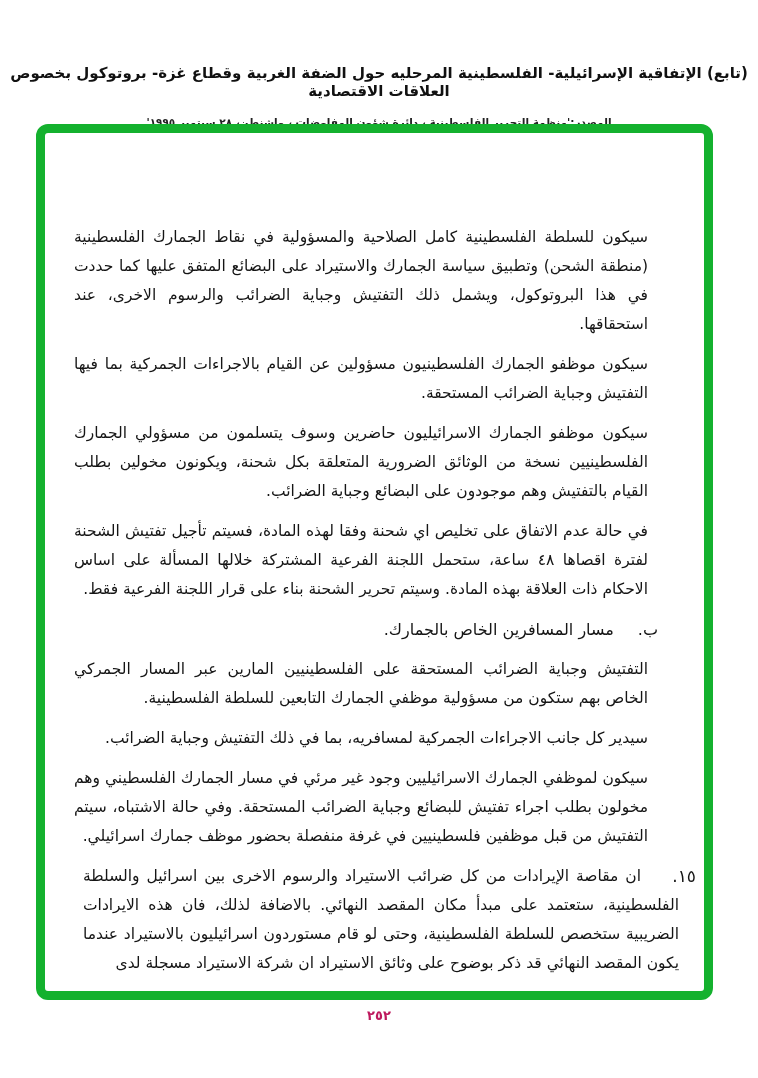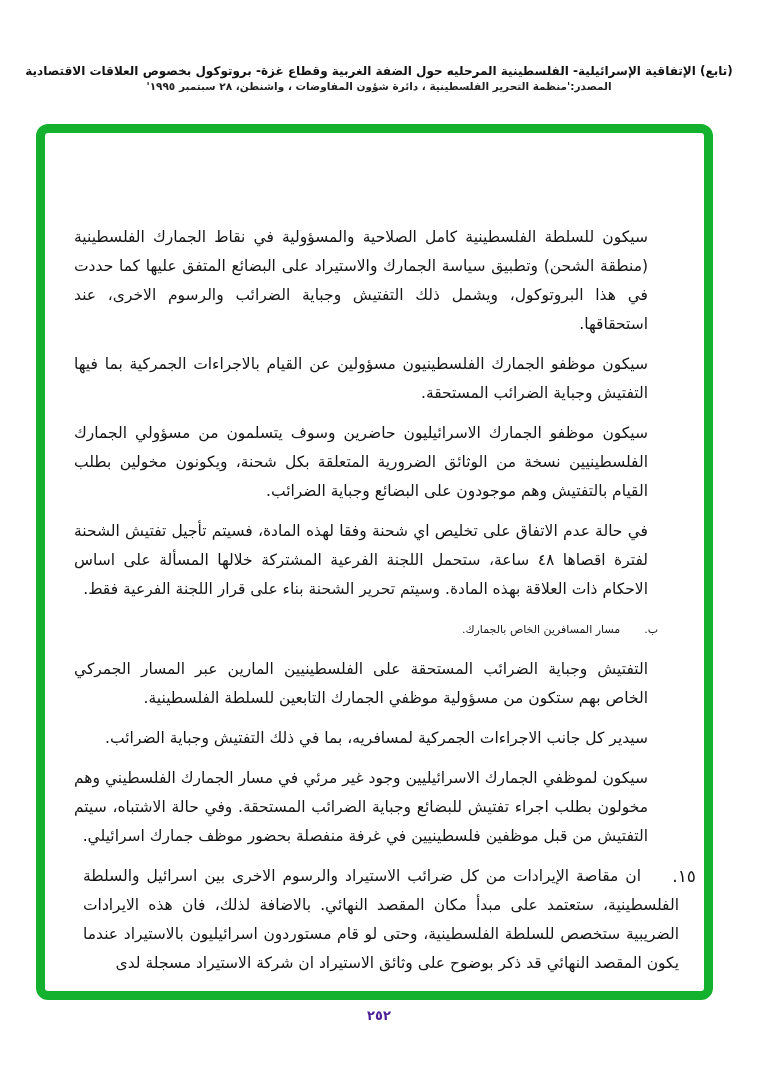--- a/index.html
+++ b/index.html
@@ -16,29 +16,29 @@
   
   .header {
     position: absolute;
     top: 64px;
     left: 0;
     right: 0;
     text-align: center;
     direction: rtl;
   }
   .header-title {
-    font-size: 12px;
+    font-size: 15px;
     font-weight: bold;
     color: #111;
     text-align: center;
   }
   .header-source {
     font-size: 10.5px;
     font-weight: bold;
-    margin-top: 2px;
+    margin-top: 16px;
     color: #222;
   }
 
   
   .frame {
     position: absolute;
     left: 36px;
     top: 124px;
     width: 677px;
     height: 876px;
@@ -60,21 +60,21 @@
     margin: 11px;
     text-align: justify;
     font-size: 15.5px;
     line-height: 29px;
     color: #151515;
   }
   .sub { margin-left: 0; margin-right: 40px; }
 
   .item-b {
     margin: 0 30px 0 0;
-    font-size: 11px;
+    font-size: 16px;
     line-height: 29px;
     color: #151515;
   }
   .item-b .marker { margin-left: 24px; }
 
   .item15 { position: relative; margin: 0; }
   .item15 .marker {
     position: absolute;
     right: -8px;
     top: 0;
@@ -91,21 +91,21 @@
   .footer {
     position: absolute;
     top: 1008px;
     left: 0;
     right: 0;
     text-align: center;
     direction: rtl;
     font-size: 13px;
     font-weight: bold;
     letter-spacing: 5px;
-    color: #4c1d95;
+    color: #be185d;
   }
 </style>
 </head>
 <body>
 
 <div class="header">
   <div class="header-title">(تابع) الإتفاقية الإسرائيلية- الفلسطينية المرحليه حول الضفة الغربية وقطاع غزة- بروتوكول بخصوص العلاقات الاقتصادية</div>
   <div class="header-source">المصدر:'منظمة التحرير الفلسطينية ، دائرة شؤون المفاوضات ، واشنطن، ٢٨ سبتمبر ١٩٩٥'</div>
 </div>
 

